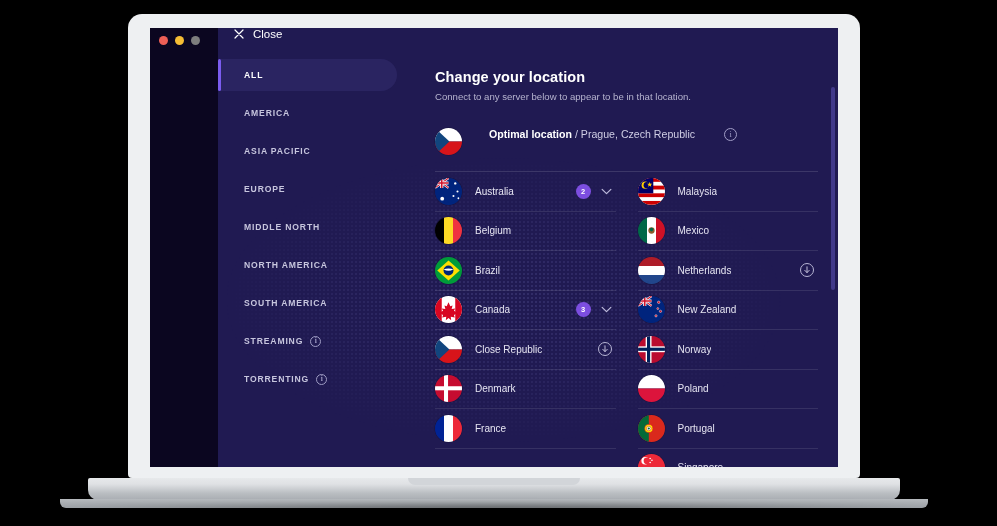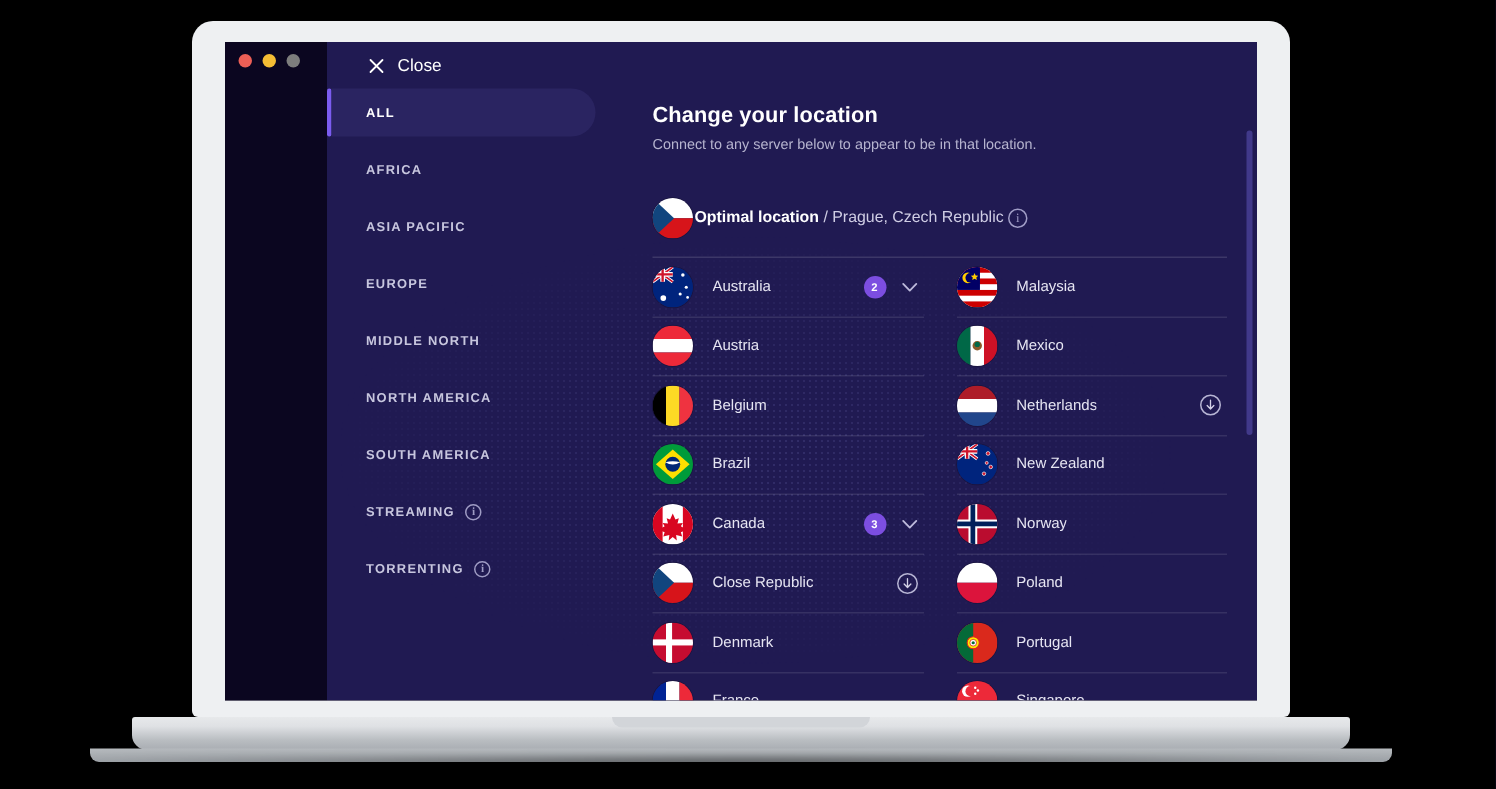--- a/index.html
+++ b/index.html
@@ -84,22 +84,22 @@
     position: absolute; inset: 0;
     background-image: radial-gradient(rgba(150,150,230,0.16) 0.9px, transparent 1px);
     background-size: 4px 4px;
     -webkit-mask-image: radial-gradient(ellipse 58% 42% at 46% 62%, #000 0%, rgba(0,0,0,0.55) 45%, rgba(0,0,0,0) 78%);
     mask-image: radial-gradient(ellipse 58% 42% at 46% 62%, #000 0%, rgba(0,0,0,0.55) 45%, rgba(0,0,0,0) 78%);
     pointer-events: none;
   }
 
   .topbar {
     height: 22px; flex: 0 0 22px;
-    display: flex; align-items: flex-end;
-    padding-left: 28px;
+    display: flex; align-items: flex-start;
+    padding-left: 16px;
     position: relative; z-index: 3;
   }
   .close-btn {
     display: flex; align-items: center; gap: 9px;
     color: #ffffff; font-size: 11.5px;
     cursor: pointer;
   }
   .close-x { width: 10px; height: 10px; display: block; }
 
   .content-row { flex: 1 1 auto; display: flex; min-height: 0; position: relative; z-index: 2; }
@@ -166,22 +166,22 @@
     margin-top: 19px;
     letter-spacing: 0.1px;
   }
   .main-sub {
     color: #b6b4cf;
     font-size: 9.6px;
     margin-top: 6px;
   }
 
   .optimal-row {
-    display: flex; align-items: center;
-    gap: 1px;
+    display: flex; align-items: flex-start;
+    gap: 27px;
     margin-top: 26px;
     height: 34px;
     cursor: pointer;
   }
   .optimal-text { font-size: 10.6px; color: #cfcde4; }
   .optimal-text b { color: #ffffff; font-weight: 700; }
   .info-circle {
     width: 13px; height: 13px;
     border: 1px solid #a09dc6;
     border-radius: 50%;
@@ -297,21 +297,21 @@
 
         <div class="content-row">
 
           <nav class="sidebar">
             <div class="side-item active">
               <span class="accent"></span>
               <span class="pill"></span>
               <span class="label">ALL</span>
             </div>
             <div class="side-item">
-              <span class="label">AFRICA</span>
+              <span class="label">AMERICA</span>
             </div>
             <div class="side-item">
               <span class="label">ASIA PACIFIC</span>
             </div>
             <div class="side-item">
               <span class="label">EUROPE</span>
             </div>
             <div class="side-item">
               <span class="label">MIDDLE NORTH</span>
             </div>
@@ -366,29 +366,20 @@
                     <span class="c-name">Australia</span>
                     <span class="row-right">
                       <span class="badge">2</span>
                       <svg class="chev" viewBox="0 0 12 8">
                         <path d="M1 1.5 L6 6.5 L11 1.5" stroke="#bdbadb" stroke-width="1.4" fill="none" stroke-linecap="round" stroke-linejoin="round"></path>
                       </svg>
                     </span>
                   </div>
                   <div class="country-row">
                     <span class="flag"><svg viewBox="0 0 60 60" width="100%" height="100%" preserveAspectRatio="xMidYMid slice">
-                        <rect width="60" height="20" fill="#ed2939"></rect>
-                        <rect y="20" width="60" height="20" fill="#fff"></rect>
-                        <rect y="40" width="60" height="20" fill="#ed2939"></rect>
-                      </svg></span>
-                    <span class="c-name">Austria</span>
-                    <span class="row-right"></span>
-                  </div>
-                  <div class="country-row">
-                    <span class="flag"><svg viewBox="0 0 60 60" width="100%" height="100%" preserveAspectRatio="xMidYMid slice">
                         <rect width="20" height="60" fill="#000"></rect>
                         <rect x="20" width="20" height="60" fill="#fdda25"></rect>
                         <rect x="40" width="20" height="60" fill="#ef3340"></rect>
                       </svg></span>
                     <span class="c-name">Belgium</span>
                     <span class="row-right"></span>
                   </div>
                   <div class="country-row">
                     <span class="flag"><svg viewBox="0 0 60 60" width="100%" height="100%" preserveAspectRatio="xMidYMid slice">
                         <rect width="60" height="60" fill="#009b3a"></rect>

